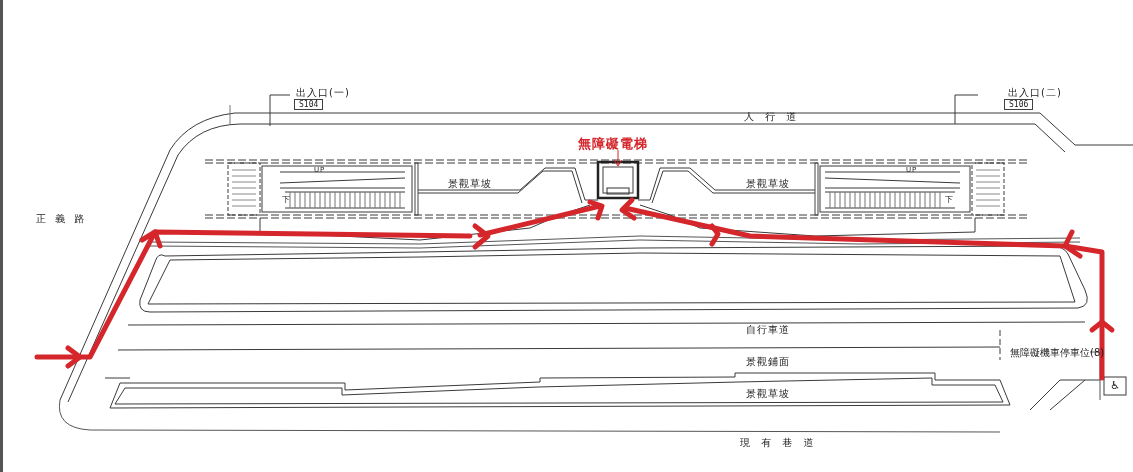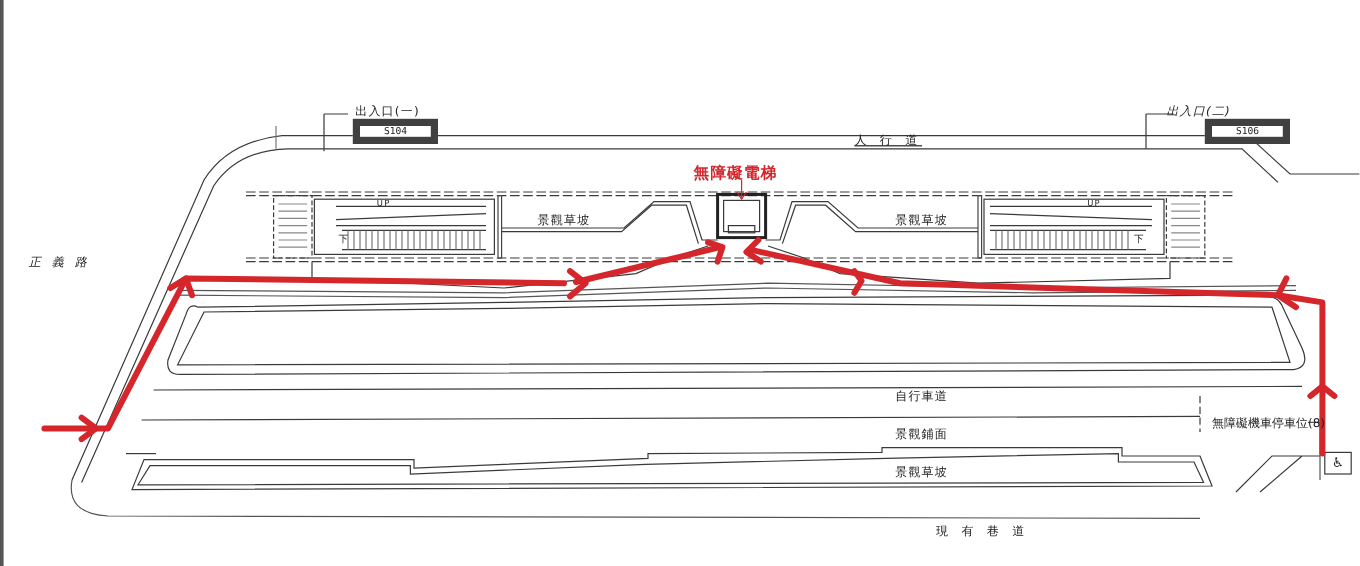--- a/index.html
+++ b/index.html
@@ -2,22 +2,22 @@
 <html><head>
 <meta charset="utf-8">
 <style>
   html, body { margin: 0; padding: 0; background: #ffffff; }
   body { width: 1133px; height: 472px; overflow: hidden; position: relative;
          font-family: "DejaVu Sans", sans-serif; }
   #stage { position: absolute; left: 0; top: 0; width: 1103px; height: 472px; }
   .lbl { position: absolute; font-size: 10px; color: #222; white-space: nowrap;
          letter-spacing: 1px; font-family: "DejaVu Sans", sans-serif; }
   .lbl-wide { letter-spacing: 4px; }
-  .tag { position: absolute; font-size: 8px; color: #222; border: 6px solid #404040;
-         padding: 0 20px; line-height: 9px; background: #fff;
+  .tag { position: absolute; font-size: 8px; color: #222; border: 1px solid #404040;
+         padding: 0 4px; line-height: 9px; background: #fff;
          font-family: "DejaVu Sans Mono", monospace; }
   .red-lbl { position: absolute; font-size: 13px; color: #d4262b; font-weight: bold;
              letter-spacing: 1px; white-space: nowrap; }
   .leftbar { position: absolute; left: 0; top: 0; width: 3px; height: 472px; background: #555; }
 </style>
 </head>
 <body>
 
 <div id="stage">
   <div class="leftbar"></div>
@@ -100,26 +100,26 @@
       <path d="M 712 226 L 718 234 L 712 244"></path>
       <path d="M 632 200 L 622 210 L 634 218"></path>
     </g>
 
     <path d="M 618 150 L 618 165" stroke="#d4262b" stroke-width="1"></path>
     <path d="M 614 160 L 618 166 L 622 160" fill="none" stroke="#d4262b" stroke-width="1"></path>
   </svg>
 
   <div class="lbl" style="left:296px;top:86px;">出入口(一)</div>
   <div class="tag" style="left:294px;top:99px;">S104</div>
-  <div class="lbl" style="left:972px;top:86px;font-style:italic;">出入口(二)</div>
+  <div class="lbl" style="left:1008px;top:86px;">出入口(二)</div>
   <div class="tag" style="left:1004px;top:99px;">S106</div>
 
-  <div class="lbl lbl-wide" style="left:712px;top:110px;text-decoration:underline;">人 行 道</div>
-  <div class="lbl" style="left:24px;top:212px;letter-spacing:3px;font-style:italic;">正 義 路</div>
-  <div class="lbl lbl-wide" style="left:740px;top:436px;margin-left:40px;">現 有 巷 道</div>
+  <div class="lbl lbl-wide" style="left:744px;top:110px;">人 行 道</div>
+  <div class="lbl" style="left:36px;top:212px;letter-spacing:3px;">正 義 路</div>
+  <div class="lbl lbl-wide" style="left:740px;top:436px;">現 有 巷 道</div>
 
   <div class="red-lbl" style="left:578px;top:135px;text-align:center;">無障礙電梯</div>
 
   <div class="lbl" style="left:448px;top:177px;">景觀草坡</div>
   <div class="lbl" style="left:746px;top:177px;">景觀草坡</div>
   <div class="lbl" style="left:746px;top:323px;">自行車道</div>
   <div class="lbl" style="left:746px;top:355px;">景觀鋪面</div>
   <div class="lbl" style="left:746px;top:387px;">景觀草坡</div>
 
   <div class="lbl" style="left:1010px;top:346px;letter-spacing:0;">無障礙機車停車位(8)</div>

